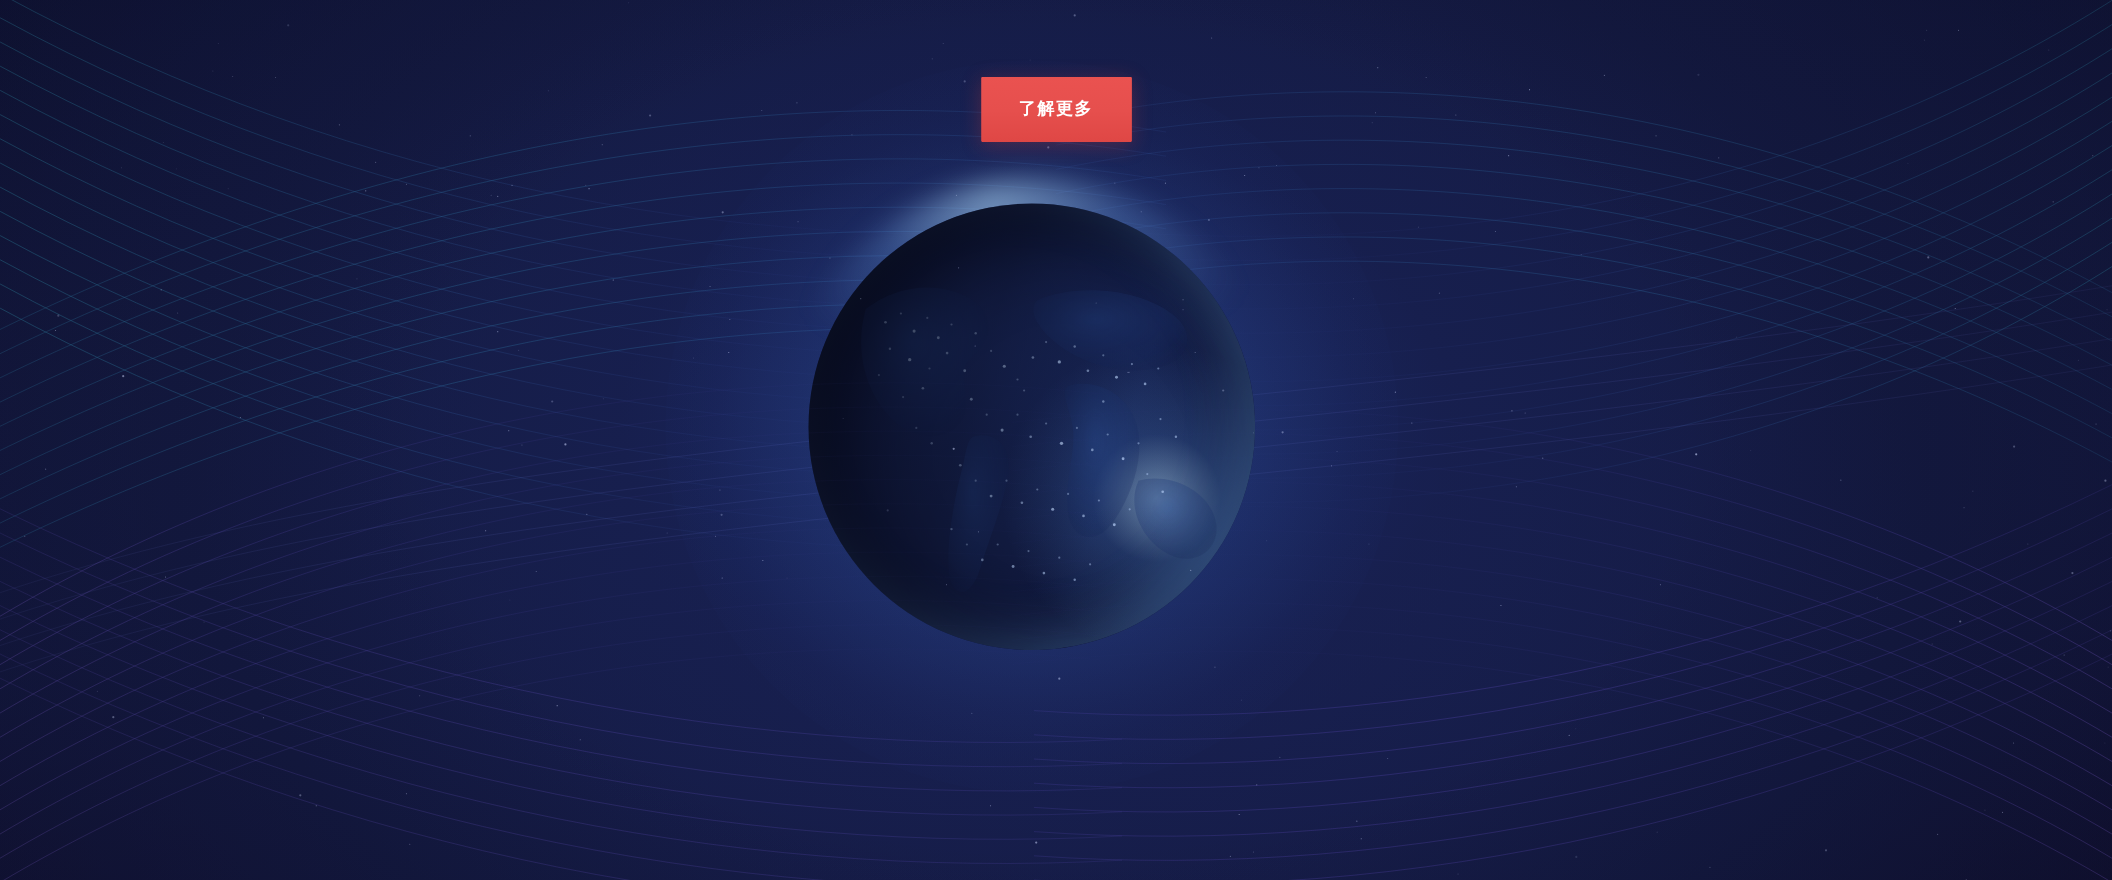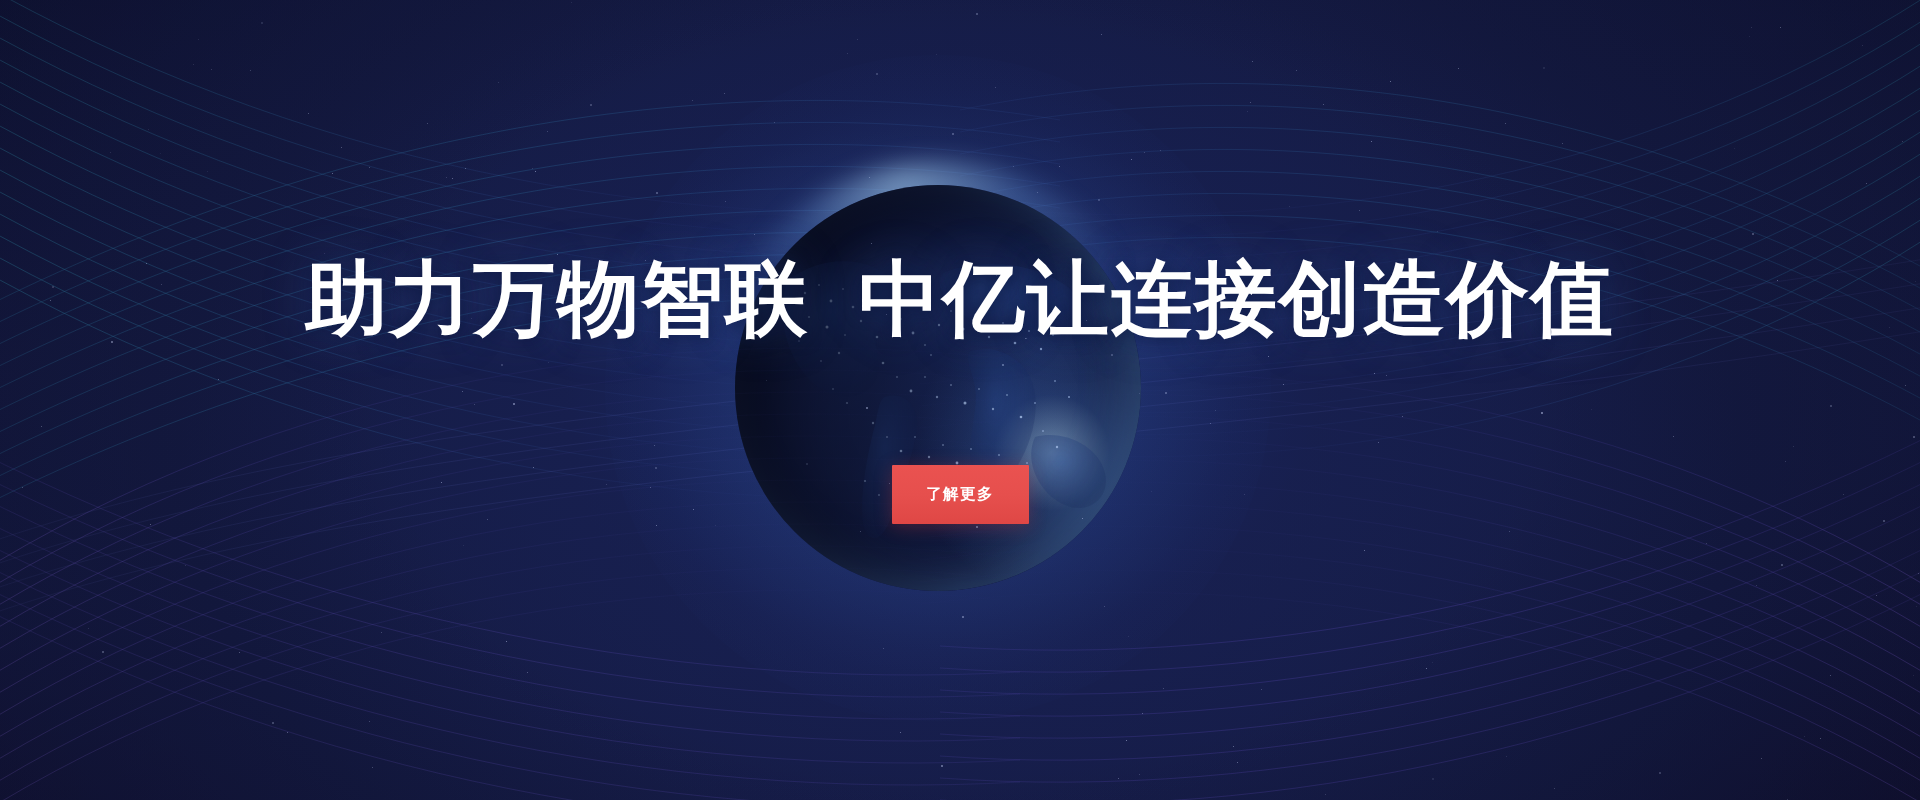--- a/index.html
+++ b/index.html
@@ -621,17 +621,16 @@
       <div class="star" style="width: 1px; height: 1px; left: 49.7958px; top: 299.795px; opacity: 0.61;"></div>
       <div class="star" style="width: 2px; height: 2px; left: 1540.99px; top: 411.646px; opacity: 0.6;"></div>
       <div class="star" style="width: 1px; height: 1px; left: 1917.9px; top: 573.133px; opacity: 0.45;"></div>
       <div class="star" style="width: 1px; height: 1px; left: 1117.77px; top: 777.784px; opacity: 0.44;"></div>
       <div class="star" style="width: 1px; height: 1px; left: 1308.11px; top: 266.224px; opacity: 0.32;"></div>
     </div>
 
   <div class="layer" id="bg-vignette"></div>
 
   <div id="content">
-    <h1 id="headline">助力万物智联  中亿让连接创造价值</h1>
     <button id="cta-button">了解更多</button>
   </div>
 
 </div>
 
 </body></html>

